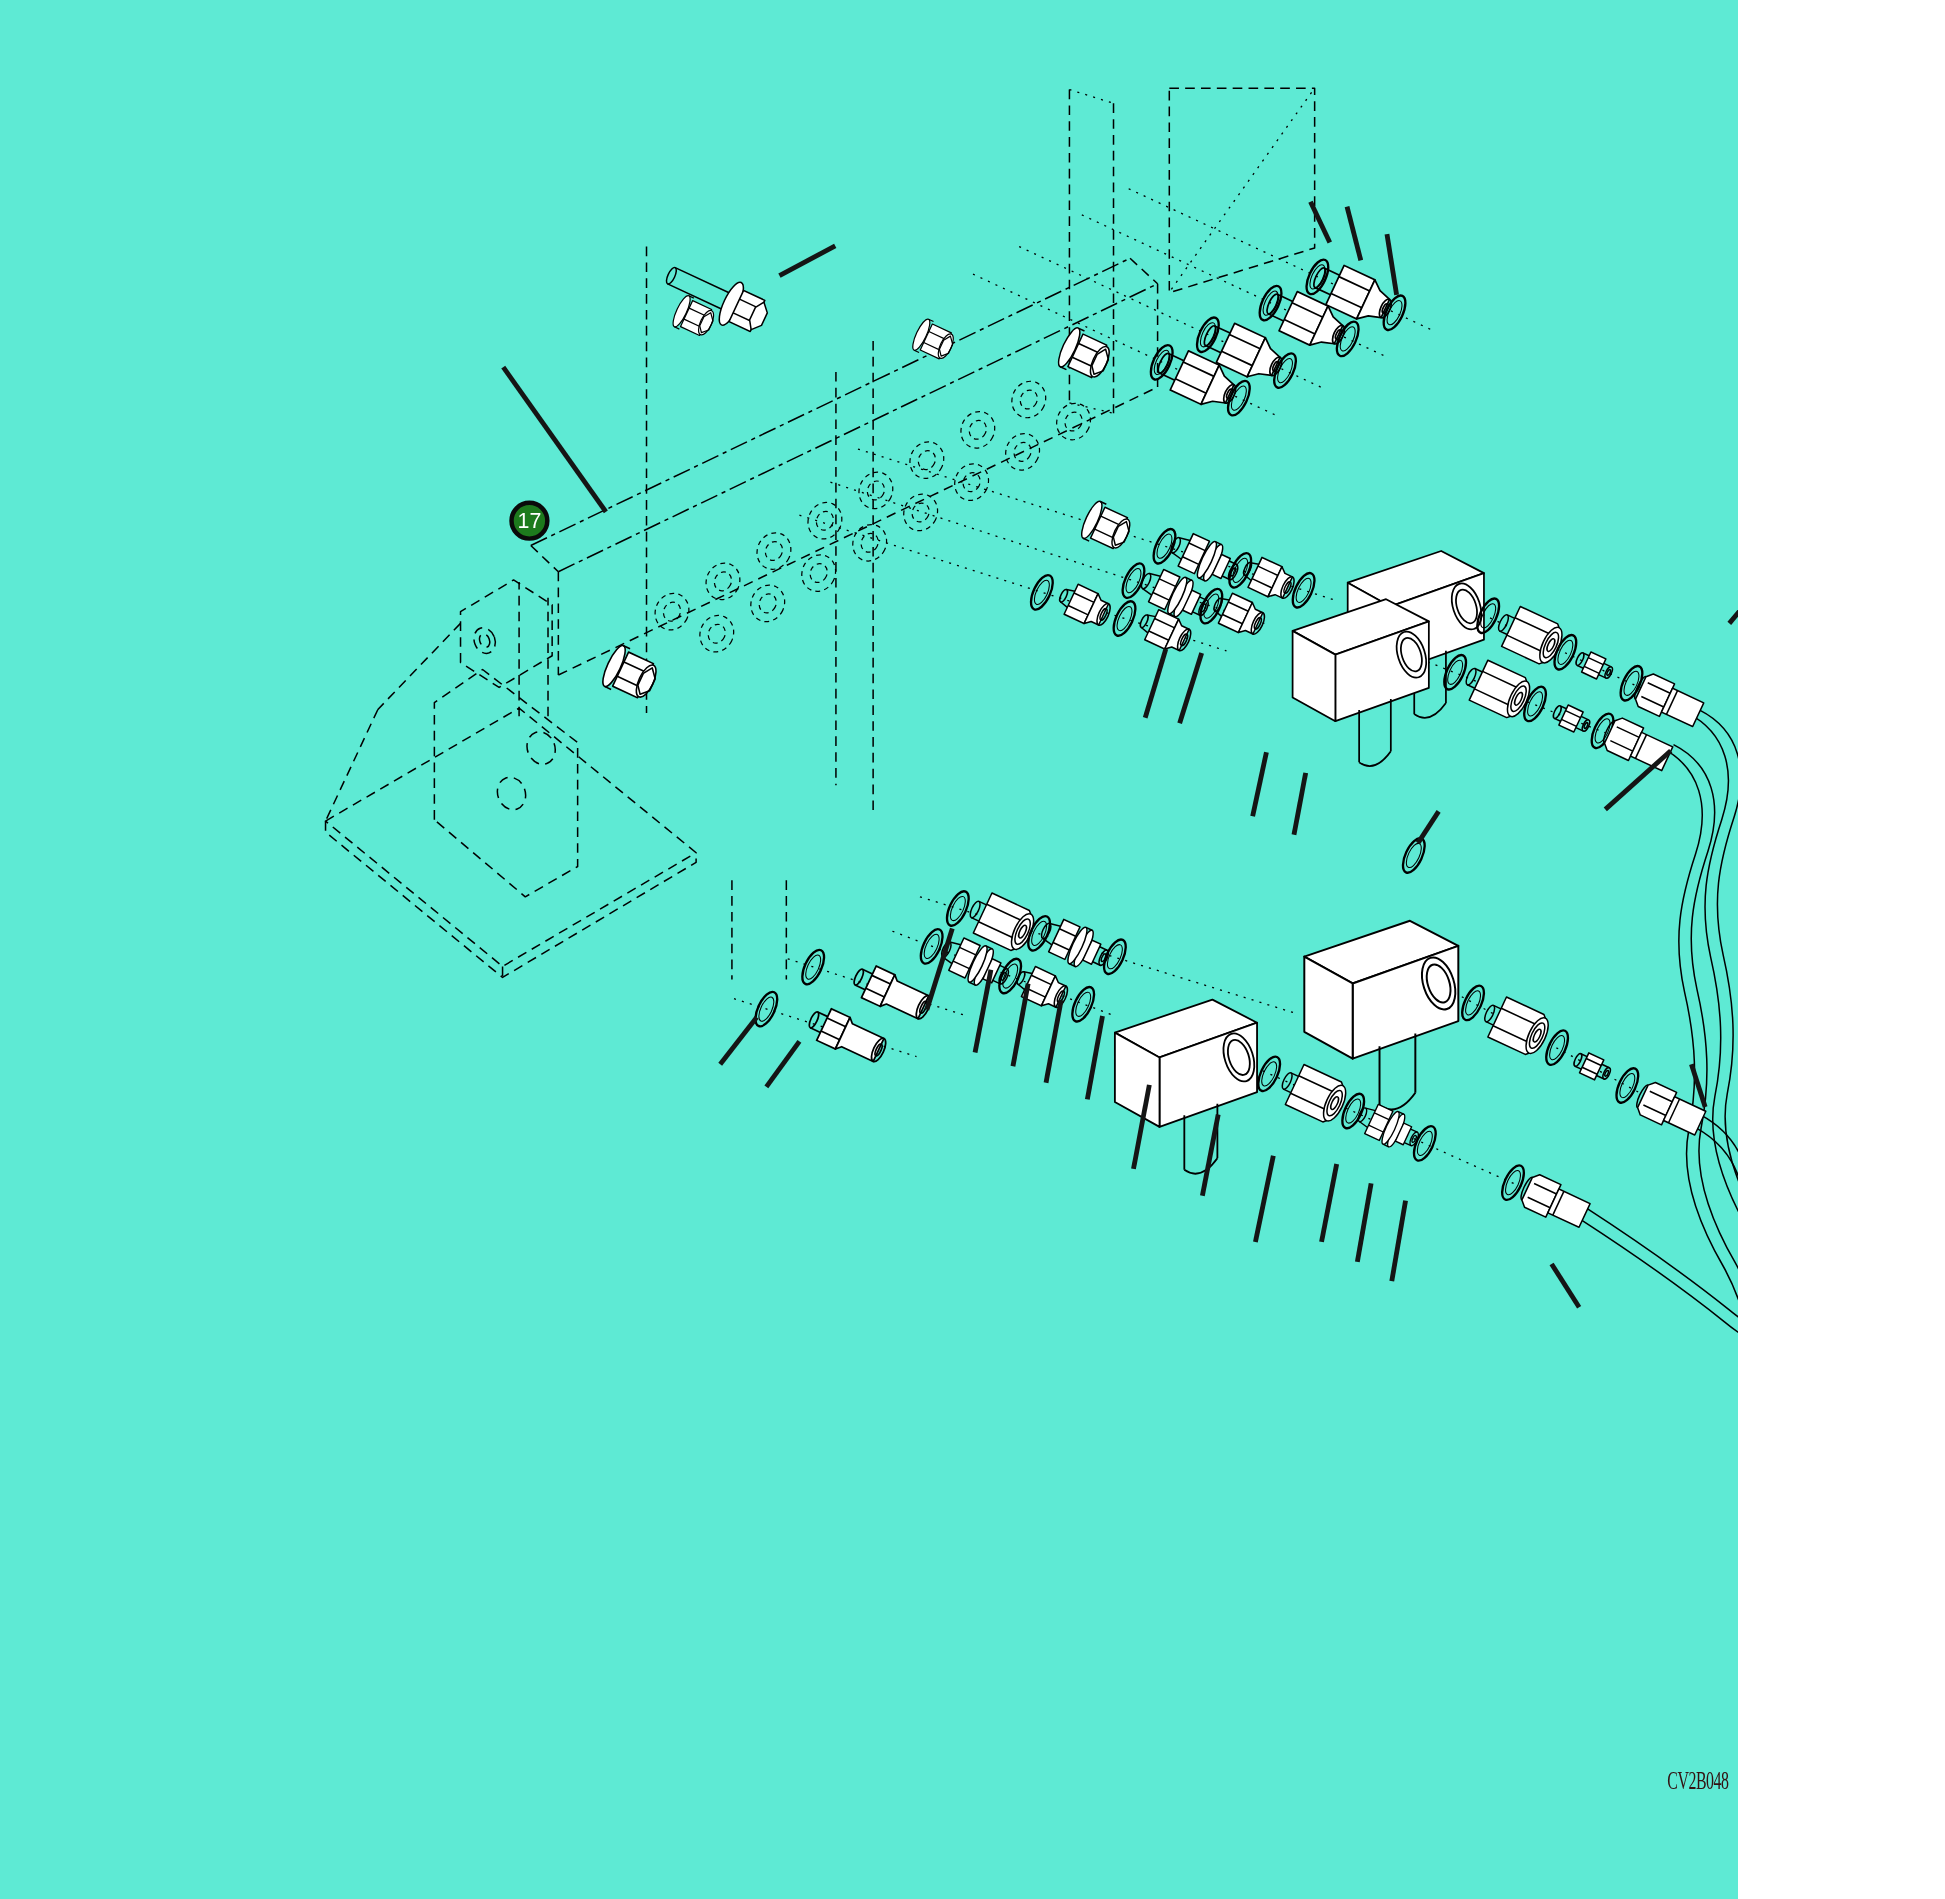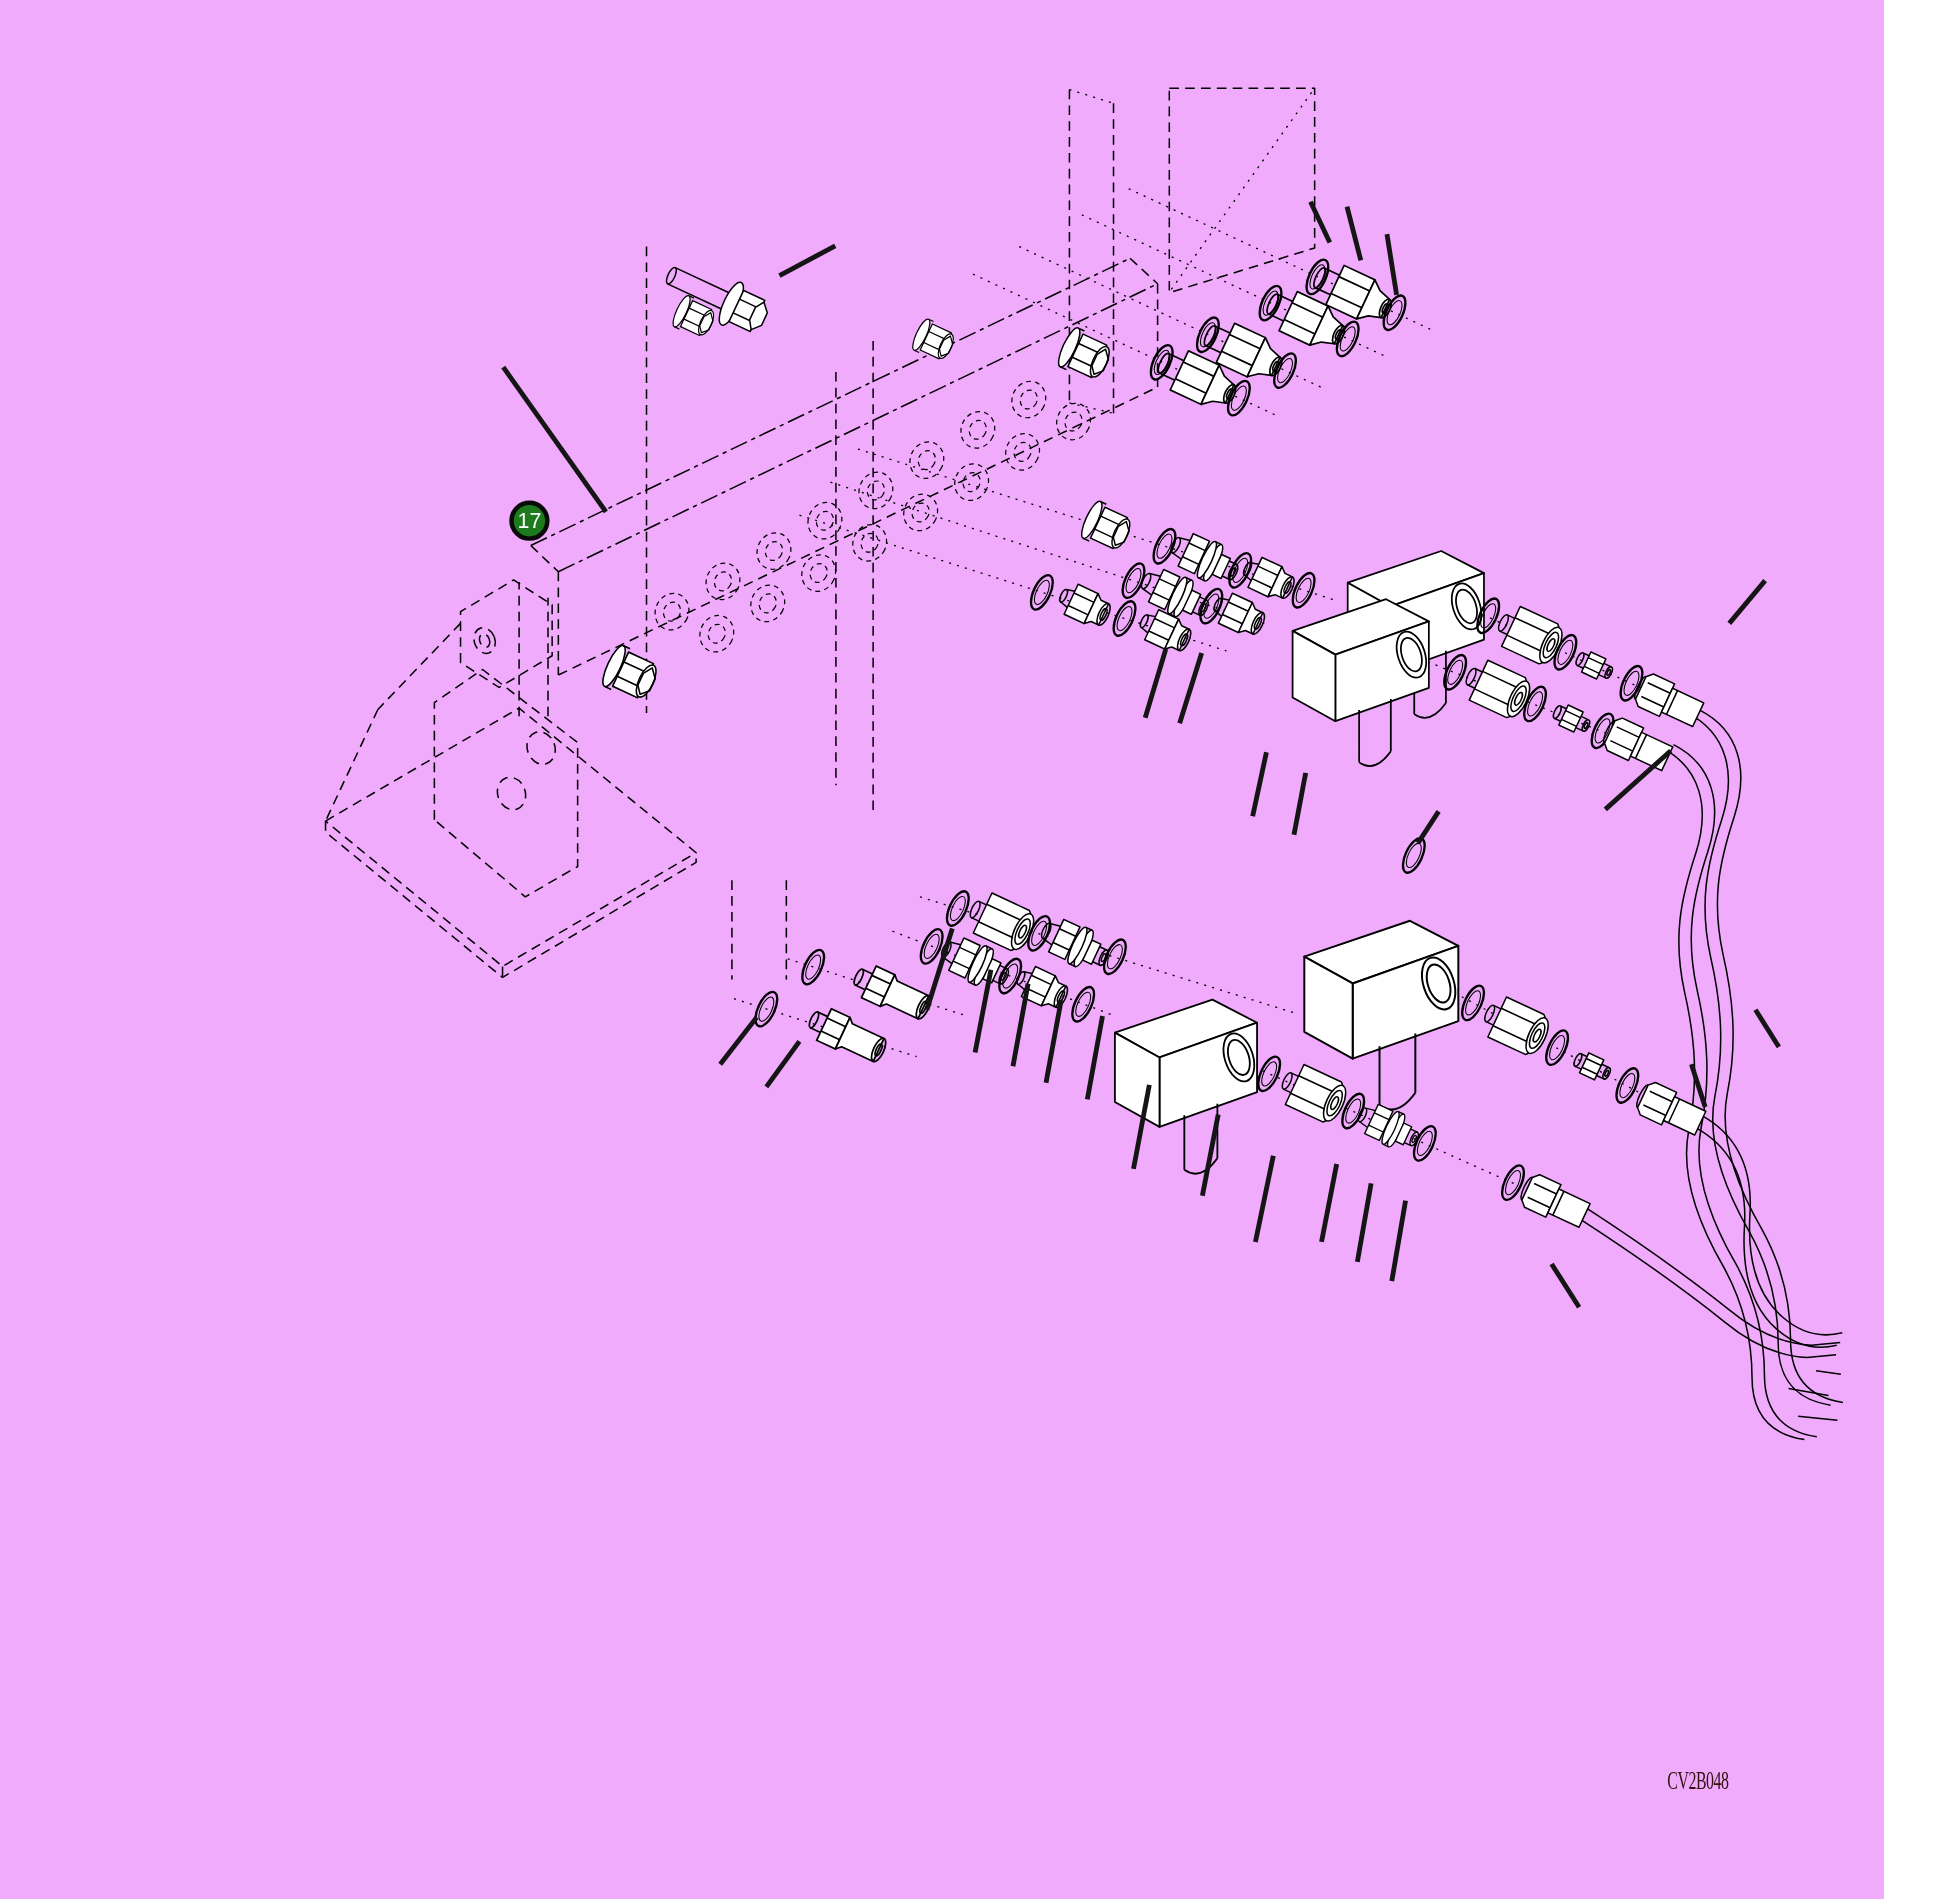--- a/index.html
+++ b/index.html
@@ -1,16 +1,16 @@
 <!DOCTYPE html>
 <html style="font-size:11px"><head>
 <meta charset="utf-8">
 <style>
   html,body{margin:0;padding:0;background:#ffffff;}
-  .page{position:relative;width:1884px;height:1899px;background:#f0abfc;overflow:hidden;
+  .page{position:relative;width:1738px;height:1899px;background:#5eead4;overflow:hidden;
         font-family:"Liberation Sans",sans-serif;text-decoration:underline;}
   svg{position:absolute;inset:0;display:block;}
   
   .ln{stroke:#000;stroke-width:2.2;fill:none;stroke-linejoin:round;}
   .wfill{fill:#ffffff;}
   .dash{stroke-dasharray:14 9;}
   .dashdot{stroke-dasharray:26 7 6 7;}
   .dot{stroke-dasharray:3 9;stroke-width:1.9;}
   .pdash{stroke-dasharray:7 6;stroke-width:1.8;}
   .leader{stroke:#151515;stroke-width:7;fill:none;stroke-linecap:butt;}

